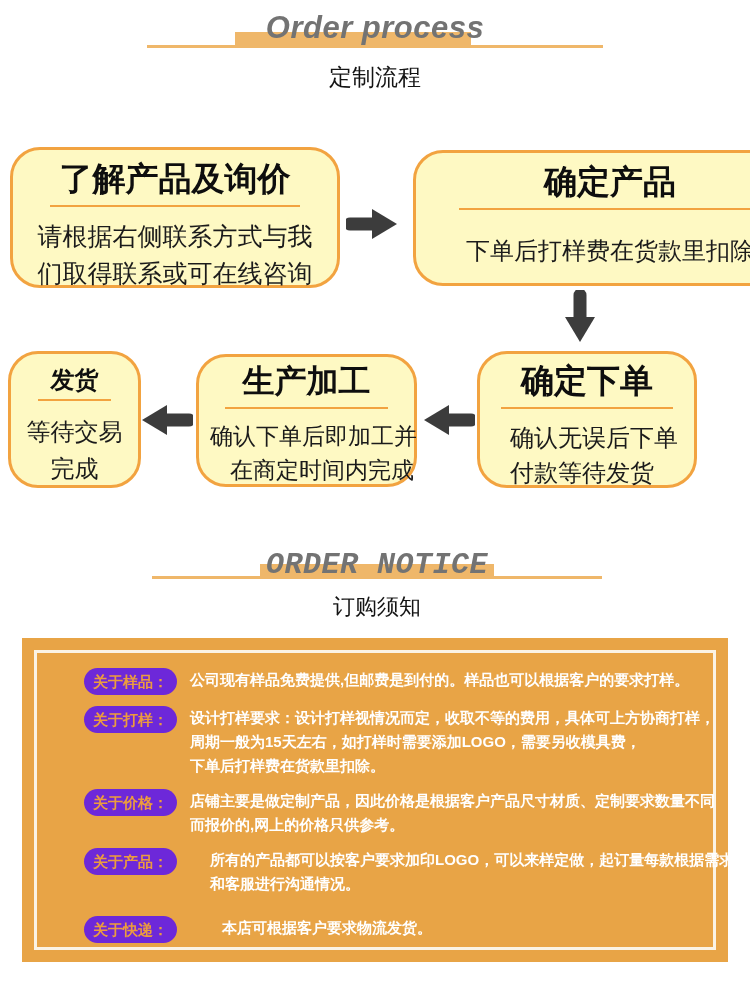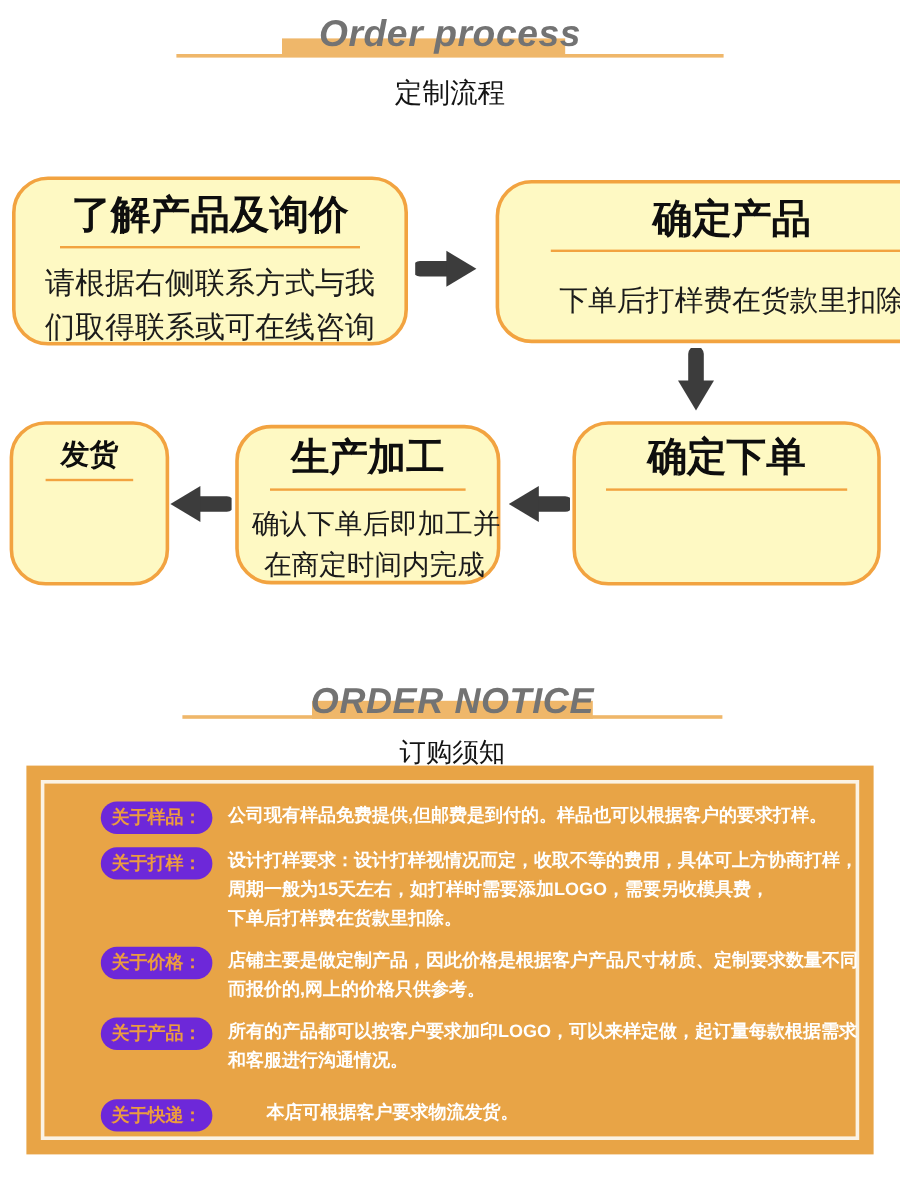--- a/index.html
+++ b/index.html
@@ -31,21 +31,21 @@
   }
   .section-header .zh {
     position:absolute; width:100%; text-align:center; color:var(--text-dark);
   }
   #process-header { left:147px; top:10px; width:456px; height:88px; }
   #process-header .hl-bar  { left:88px; top:22px; width:236px; height:15px; }
   #process-header .hl-line { left:0; top:35px; width:456px; height:3px; }
   #process-header .en { top:0; font-size:31px; }
   #process-header .zh { top:52px; font-size:23px; }
 
-  #notice-header { left:152px; top:568px; width:450px; height:70px; }
+  #notice-header { left:152px; top:548px; width:450px; height:70px;font-family:Liberation Mono, monospace; }
   #notice-header .hl-bar  { left:108px; top:16px; width:234px; height:15px; }
   #notice-header .hl-line { left:0; top:28px; width:450px; height:3px; }
   #notice-header .en { top:0; font-size:30px; }
   #notice-header .zh { top:44px; font-size:22px; }
 
   
   .flow-box {
     position:absolute; background:#fef9c3;
     border:3px solid var(--accent); border-radius:30px;
     text-align:center;
@@ -58,29 +58,29 @@
   #step-1 { left:10px;  top:147px; width:330px; height:141px; }
   #step-1 .flow-title { margin-top:10px; font-size:33px; }
   #step-1 .flow-underline { width:77%; }
   #step-1 .flow-body { margin-top:11px; font-size:25px; line-height:37px; }
 
   #step-2 { left:413px; top:150px; width:394px; height:136px; }
   #step-2 .flow-title { margin-top:10px; font-size:33px; }
   #step-2 .flow-underline { width:78%; }
   #step-2 .flow-body { margin-top:24px; font-size:24px; line-height:34px; }
 
-  #step-3 { left:477px; top:351px; width:257px; height:137px; }
+  #step-3 { left:477px; top:351px; width:220px; height:137px; }
   #step-3 .flow-title { margin-top:8px; font-size:33px; }
   #step-3 .flow-underline { width:80%; }
   #step-3 .flow-body { margin-top:11px; font-size:24px; line-height:35px; text-align:left; padding-left:30px; }
 
   #step-4 { left:196px; top:354px; width:221px; height:133px; }
   #step-4 .flow-title { margin-top:6px; font-size:32px; }
   #step-4 .flow-underline { width:76%; }
-  #step-4 .flow-body { margin-top:10px; font-size:23px; line-height:34px; text-align:center; padding-left:11px; }
+  #step-4 .flow-body { margin-top:10px; font-size:23px; line-height:34px; text-align:right; padding-left:11px; }
 
   #step-5 { left:8px; top:351px; width:133px; height:137px; }
   #step-5 .flow-title { margin-top:12px; font-size:24px; }
   #step-5 .flow-underline { width:58%; margin-top:5px; }
   #step-5 .flow-body { margin-top:12px; font-size:24px; line-height:37px; }
 
   .flow-arrow { position:absolute; }
 
   
   #notice-box {
@@ -89,21 +89,21 @@
   }
   #notice-inner-border {
     position:absolute; inset:12px;
     border:3px solid var(--notice-border);
   }
   #notice-content {
     position:absolute; left:62px; top:30px; width:625px;
   }
   .notice-item { display:flex; align-items:flex-start; margin-bottom:11px; }
   .notice-item:nth-last-child(1) { margin-bottom:0;gap:32px; }
-  .notice-item:nth-last-child(2) { margin-bottom:20px; }
+  .notice-item:nth-last-child(2) { margin-bottom:20px;gap:20px; }
   .notice-badge {
     flex:0 0 auto; background:#6d28d9; color:var(--badge-text);
     font-weight:bold; font-size:15px; line-height:25px;
     border-radius:20px; padding:1px 9px; margin-right:13px;
     white-space:nowrap;
   }
   .notice-lines { color:var(--notice-text); font-weight:bold; font-size:15px; }
   .notice-lines div { line-height:24px; white-space:nowrap; }
 </style>
 </head>
@@ -139,20 +139,24 @@
 </div>
 
 <svg class="flow-arrow" style="left:562px; top:290px;" width="36" height="56" viewBox="0 0 36 56">
   <line x1="18" y1="5" x2="18" y2="30" stroke="#3C3C3C" stroke-width="13" stroke-linecap="round"></line>
   <polygon points="3,27 18,52 33,27" fill="#3C3C3C"></polygon>
 </svg>
 
 <div class="flow-box" id="step-3">
   <div class="flow-title">确定下单</div>
   <div class="flow-underline"></div>
+  <div class="flow-body">
+    <div>确认无误后下单</div>
+    <div>付款等待发货</div>
+  </div>
 </div>
 
 <svg class="flow-arrow" style="left:423px; top:402px;" width="52" height="36" viewBox="0 0 52 36">
   <line x1="48" y1="18" x2="23" y2="18" stroke="#3C3C3C" stroke-width="13" stroke-linecap="round"></line>
   <polygon points="26,3 1,18 26,33" fill="#3C3C3C"></polygon>
 </svg>
 
 <div class="flow-box" id="step-4">
   <div class="flow-title">生产加工</div>
   <div class="flow-underline"></div>
@@ -163,20 +167,24 @@
 </div>
 
 <svg class="flow-arrow" style="left:141px; top:402px;" width="52" height="36" viewBox="0 0 52 36">
   <line x1="48" y1="18" x2="23" y2="18" stroke="#3C3C3C" stroke-width="13" stroke-linecap="round"></line>
   <polygon points="26,3 1,18 26,33" fill="#3C3C3C"></polygon>
 </svg>
 
 <div class="flow-box" id="step-5">
   <div class="flow-title">发货</div>
   <div class="flow-underline"></div>
+  <div class="flow-body">
+    <div>等待交易</div>
+    <div>完成</div>
+  </div>
 </div>
 
 <div class="section-header" id="notice-header">
   <div class="hl-bar"></div>
   <div class="hl-line"></div>
   <div class="en">ORDER NOTICE</div>
   <div class="zh">订购须知</div>
 </div>
 
 <div id="notice-box">

